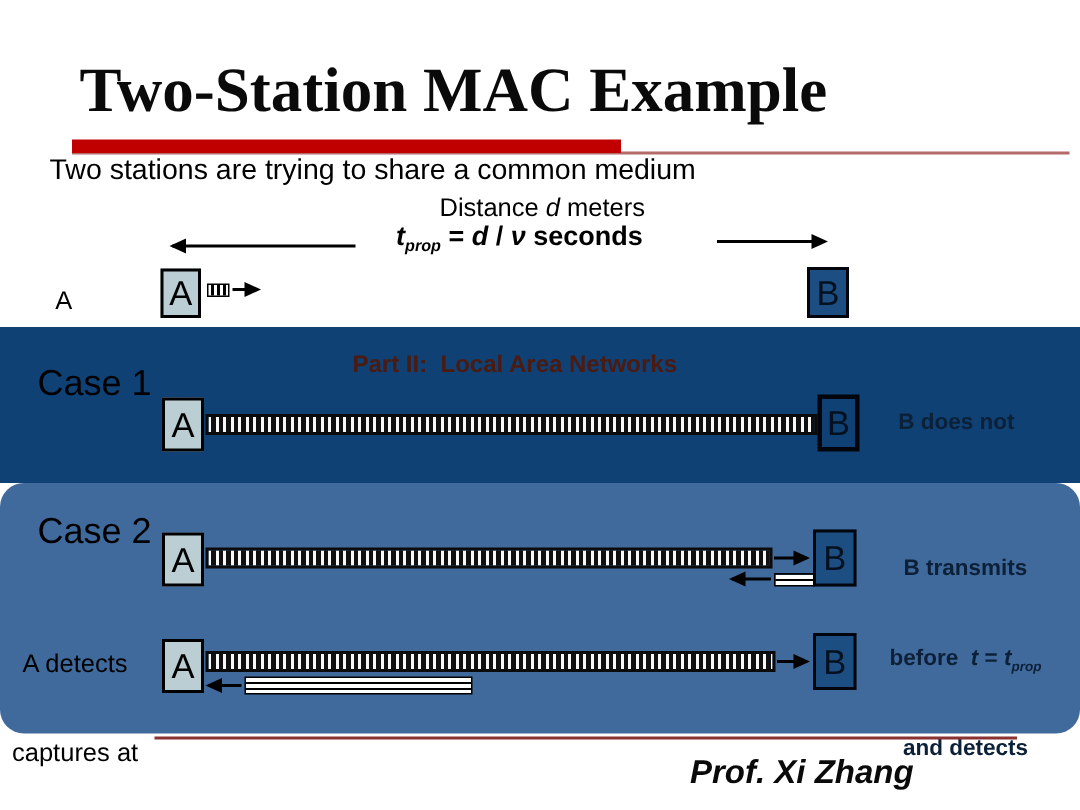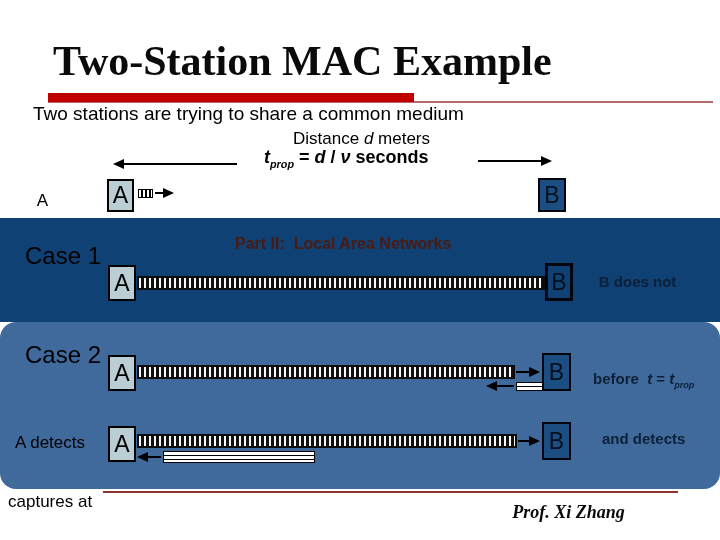--- a/index.html
+++ b/index.html
@@ -38,22 +38,22 @@
   .wbar{box-sizing:border-box;border:1px solid #000;
     background:repeating-linear-gradient(180deg,#ffffff 0 3px,#000 3px 4px);}
   
   .navy{background:#0f4175;}
   .panel{background:#40699c;border-radius:16px;}
   .caselbl{font-size:24px;color:#000;white-space:pre;}
   .parthdr{font-size:16px;font-weight:bold;color:#4b1a10;white-space:pre;}
   .note{font-size:15px;font-weight:bold;color:#0c2038;line-height:21px;white-space:pre;}
   .note .small{font-size:13px;}
   .footline{background:#8b3232;height:2px;}
-  .credit{font-family:Liberation Serif, serif;font-style:italic;font-weight:bold;
-    font-size:18px;text-align:center;color:#0a0a0a;white-space:pre;}
+  .credit{font-family:Liberation Sans, sans-serif;font-style:italic;font-weight:bold;
+    font-size:22px;text-align:left;color:#0a0a0a;white-space:pre;}
 </style>
 </head>
 <body>
 
 <div class="slide">
 
   <div class="abs title" style="left:53px;top:38px;">Two-Station MAC Example</div>
   <div class="abs thinline" style="left:48px;top:101px;width:665px;"></div>
   <div class="abs redbar" style="left:48px;top:93px;width:366px;"></div>
   <div class="abs subtitle" style="left:33px;top:103px;">Two stations are trying to share a common medium</div>
@@ -123,20 +123,21 @@
       </div>
     <div class="abs hbar" style="left:137px;top:112px;width:380px;height:14px;"></div>
     <div class="abs arrow arrow-r" style="left:518px;top:118px;width:20px;"></div>
     <div class="abs box box-b" style="left:542px;top:100px;width:29px;height:38px;">
         <span>B</span>
       </div>
     <div class="abs wbar" style="left:163px;top:129px;width:152px;height:12px;"></div>
     <div class="abs arrow arrow-l" style="left:139px;top:134px;width:22px;"></div>
 
     <div class="abs note" style="left:593px;top:7px;line-height:20px;">
+      <div>B transmits</div>
       <div><span>before  </span><span class="it">t</span><span> = </span><span class="it">t</span><sub>prop</sub></div>
       <div>and detects</div>
       
       
     </div>
   </div>
 
   <div class="abs footline" style="left:103px;top:491px;width:575px;"></div>
   <div class="abs credit" style="left:460px;top:502px;width:217px;">Prof. Xi Zhang</div>
 

